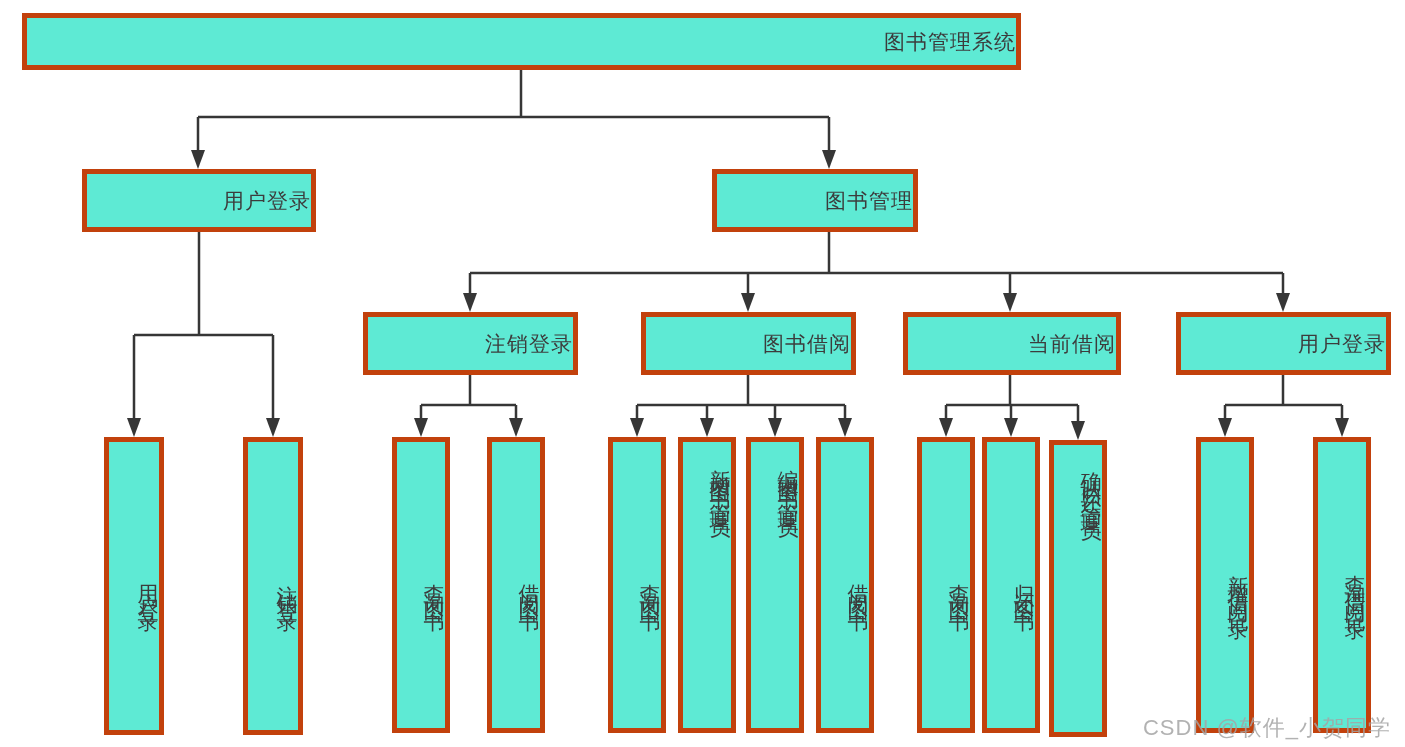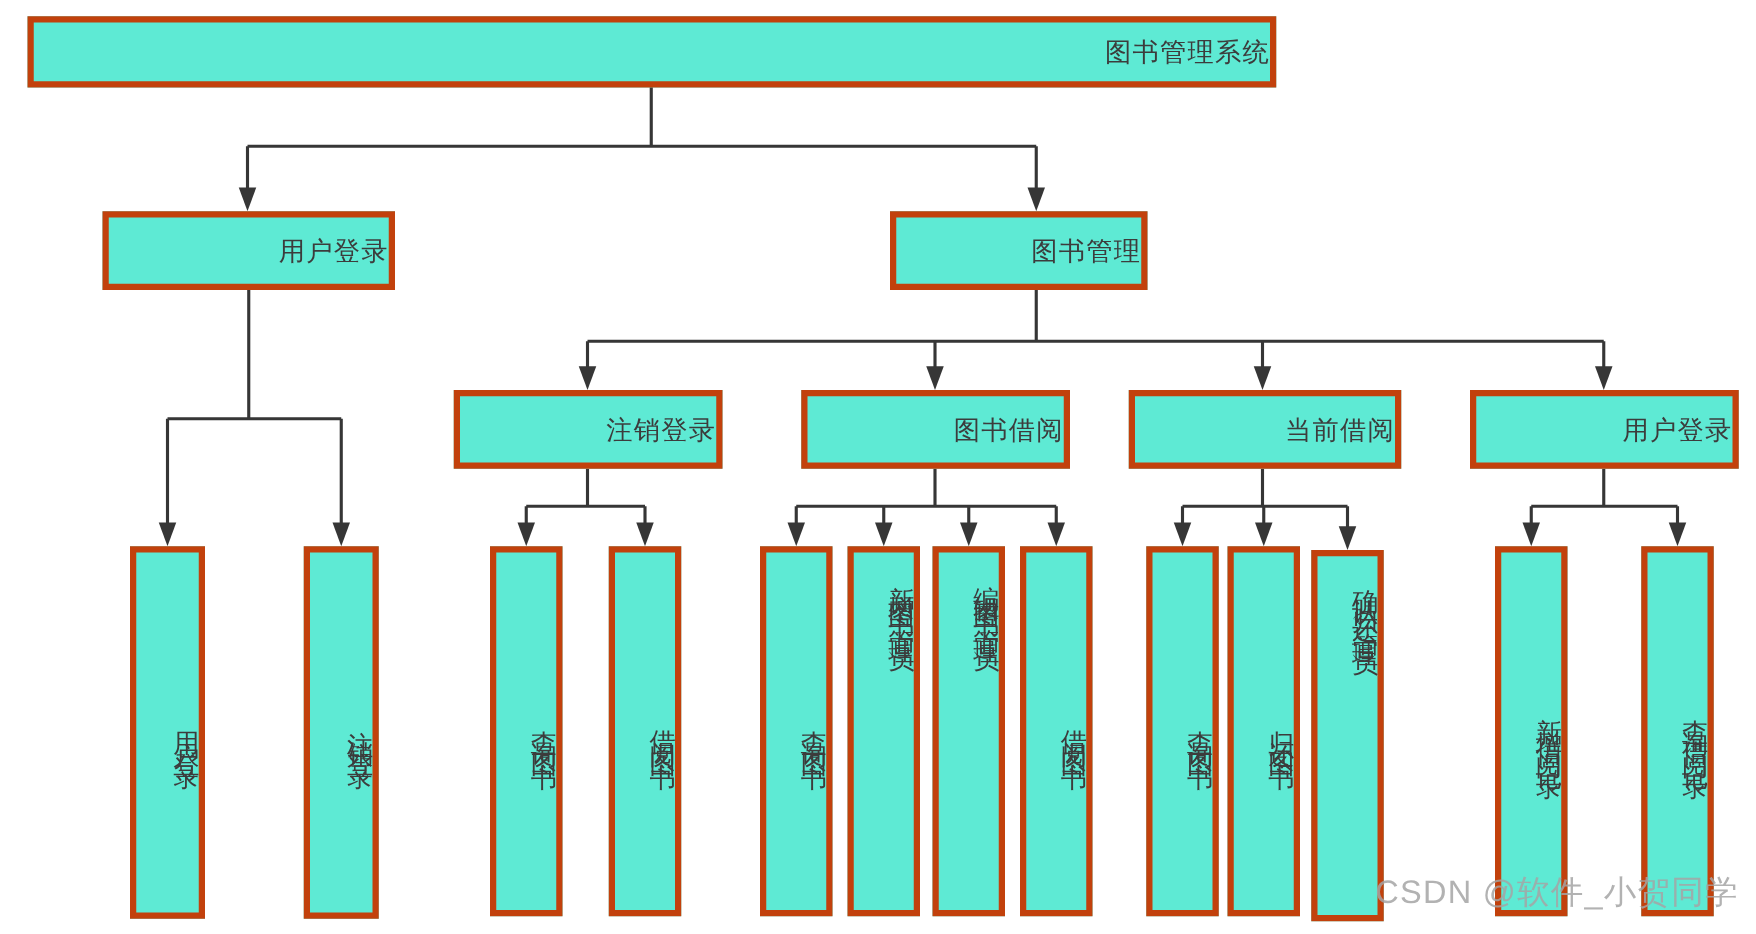--- a/index.html
+++ b/index.html
@@ -35,22 +35,22 @@
     writing-mode: vertical-rl;
     text-orientation: mixed;
     font-size: 21px;
     line-height: 1;
     letter-spacing: 9px;
     color: #3c3c3c;
   }
   .watermark {
     position: absolute;
     right: 14px;
-    bottom: 16px;
-    font-size: 26px;
+    bottom: 4px;
+    font-size: 22px;
     letter-spacing: 1px;
     color: rgba(164, 164, 164, 0.85);
     white-space: nowrap;
   }
 </style>
 </head>
 <body>
 
 <div class="stage">
 

